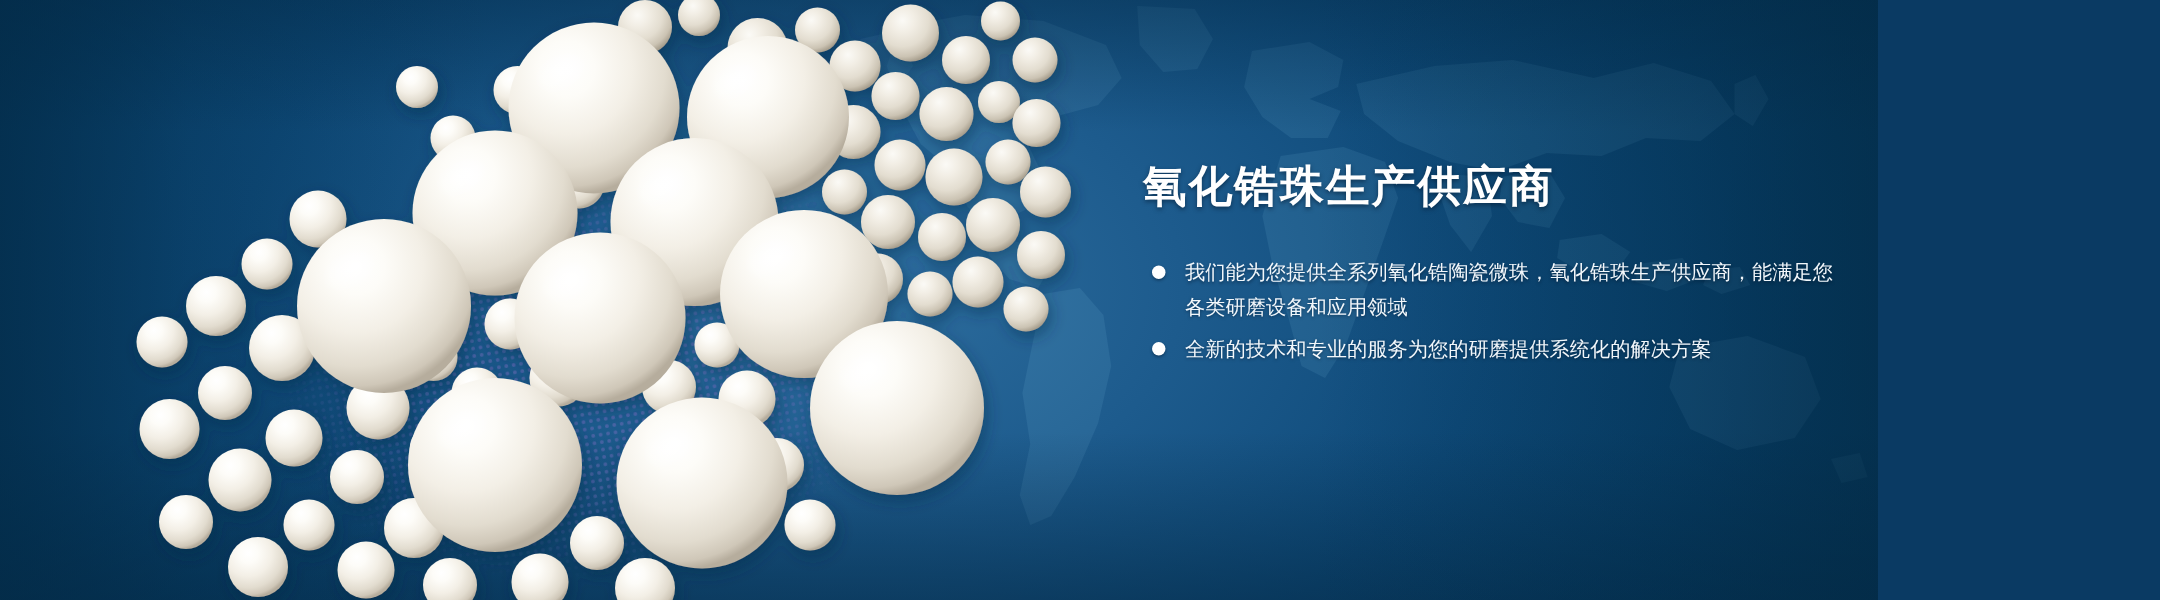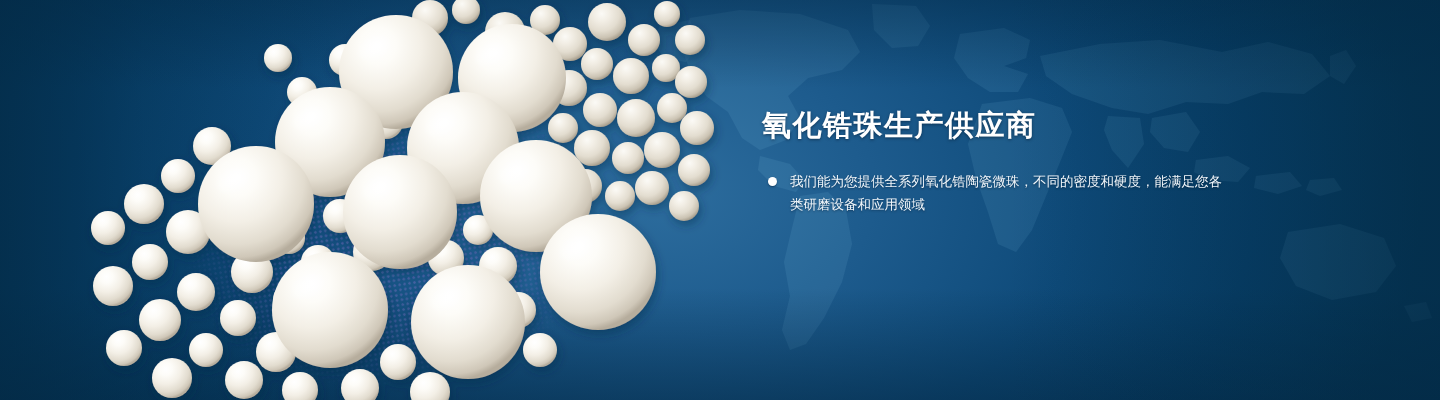--- a/index.html
+++ b/index.html
@@ -1,19 +1,19 @@
 <!DOCTYPE html>
 <html lang="zh"><head>
 <meta charset="utf-8">
 <title>Banner</title>
 <style>
   html,body{margin:0;padding:0;background:#0a3a63;}
   *{box-sizing:border-box;}
   #banner{
-    position:relative;width:1440px;height:400px;overflow:hidden;
+    position:relative;width:1252px;height:400px;overflow:hidden;
     font-family:"Liberation Sans","DejaVu Sans",sans-serif;
     background:#6d28d9;
   }
   
   .bg-base{position:absolute;inset:0;
     background:
       radial-gradient(ellipse 760px 520px at 46% 48%, #2d6d9e 0%, #1d5b8d 28%, #0e4a79 55%, #073f68 78%, #053858 100%);
   }
   .bg-vignette{position:absolute;inset:0;
     background:
@@ -235,18 +235,22 @@
       </g>
     </svg>
   </div>
 
   <div class="copy">
     <h1 class="headline">氧化锆珠生产供应商</h1>
 
     <ul class="bullets">
       <li class="bullet">
         <span class="dot"></span>
-        <p class="btext">我们能为您提供全系列氧化锆陶瓷微珠，不同的密度和硬度，能满足您各类研磨设备和应用领域</p>
+        <p class="btext">我们能为您提供全系列氧化锆陶瓷微珠，氧化锆珠生产供应商，能满足您各类研磨设备和应用领域</p>
+      </li>
+      <li class="bullet">
+        <span class="dot"></span>
+        <p class="btext">全新的技术和专业的服务为您的研磨提供系统化的解决方案</p>
       </li>
     </ul>
   </div>
 
 </div>
 
 </body></html>

